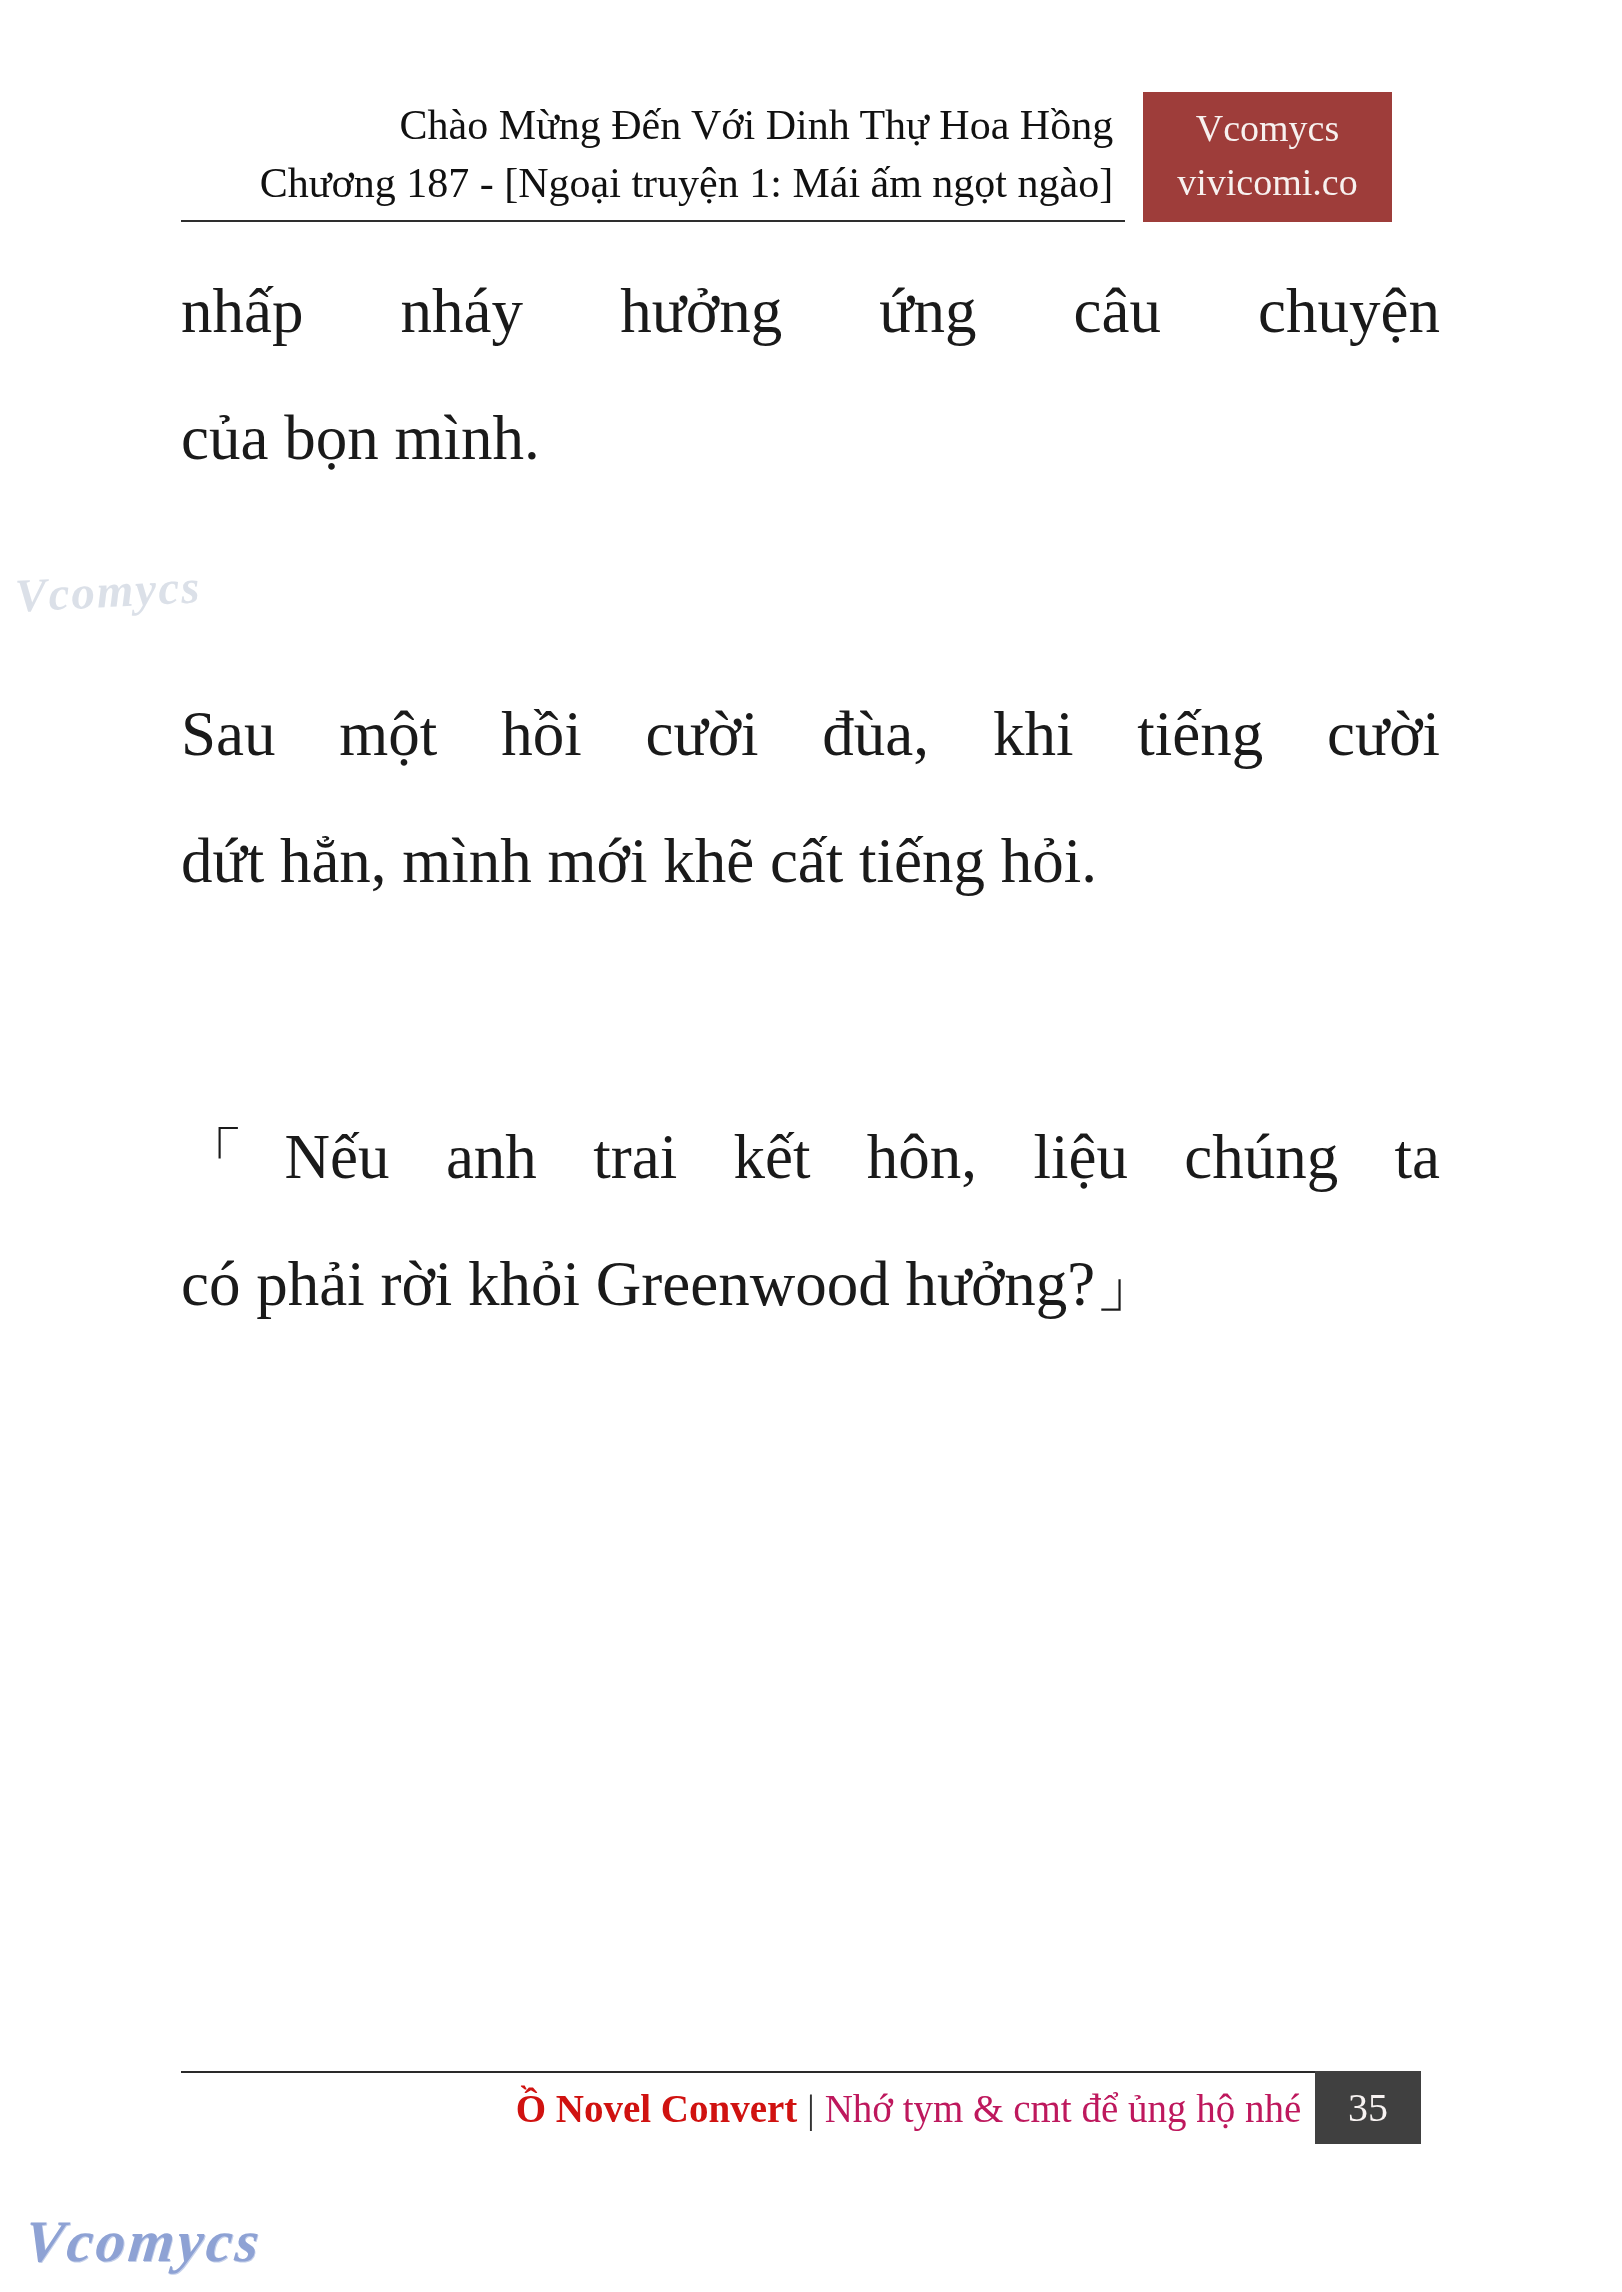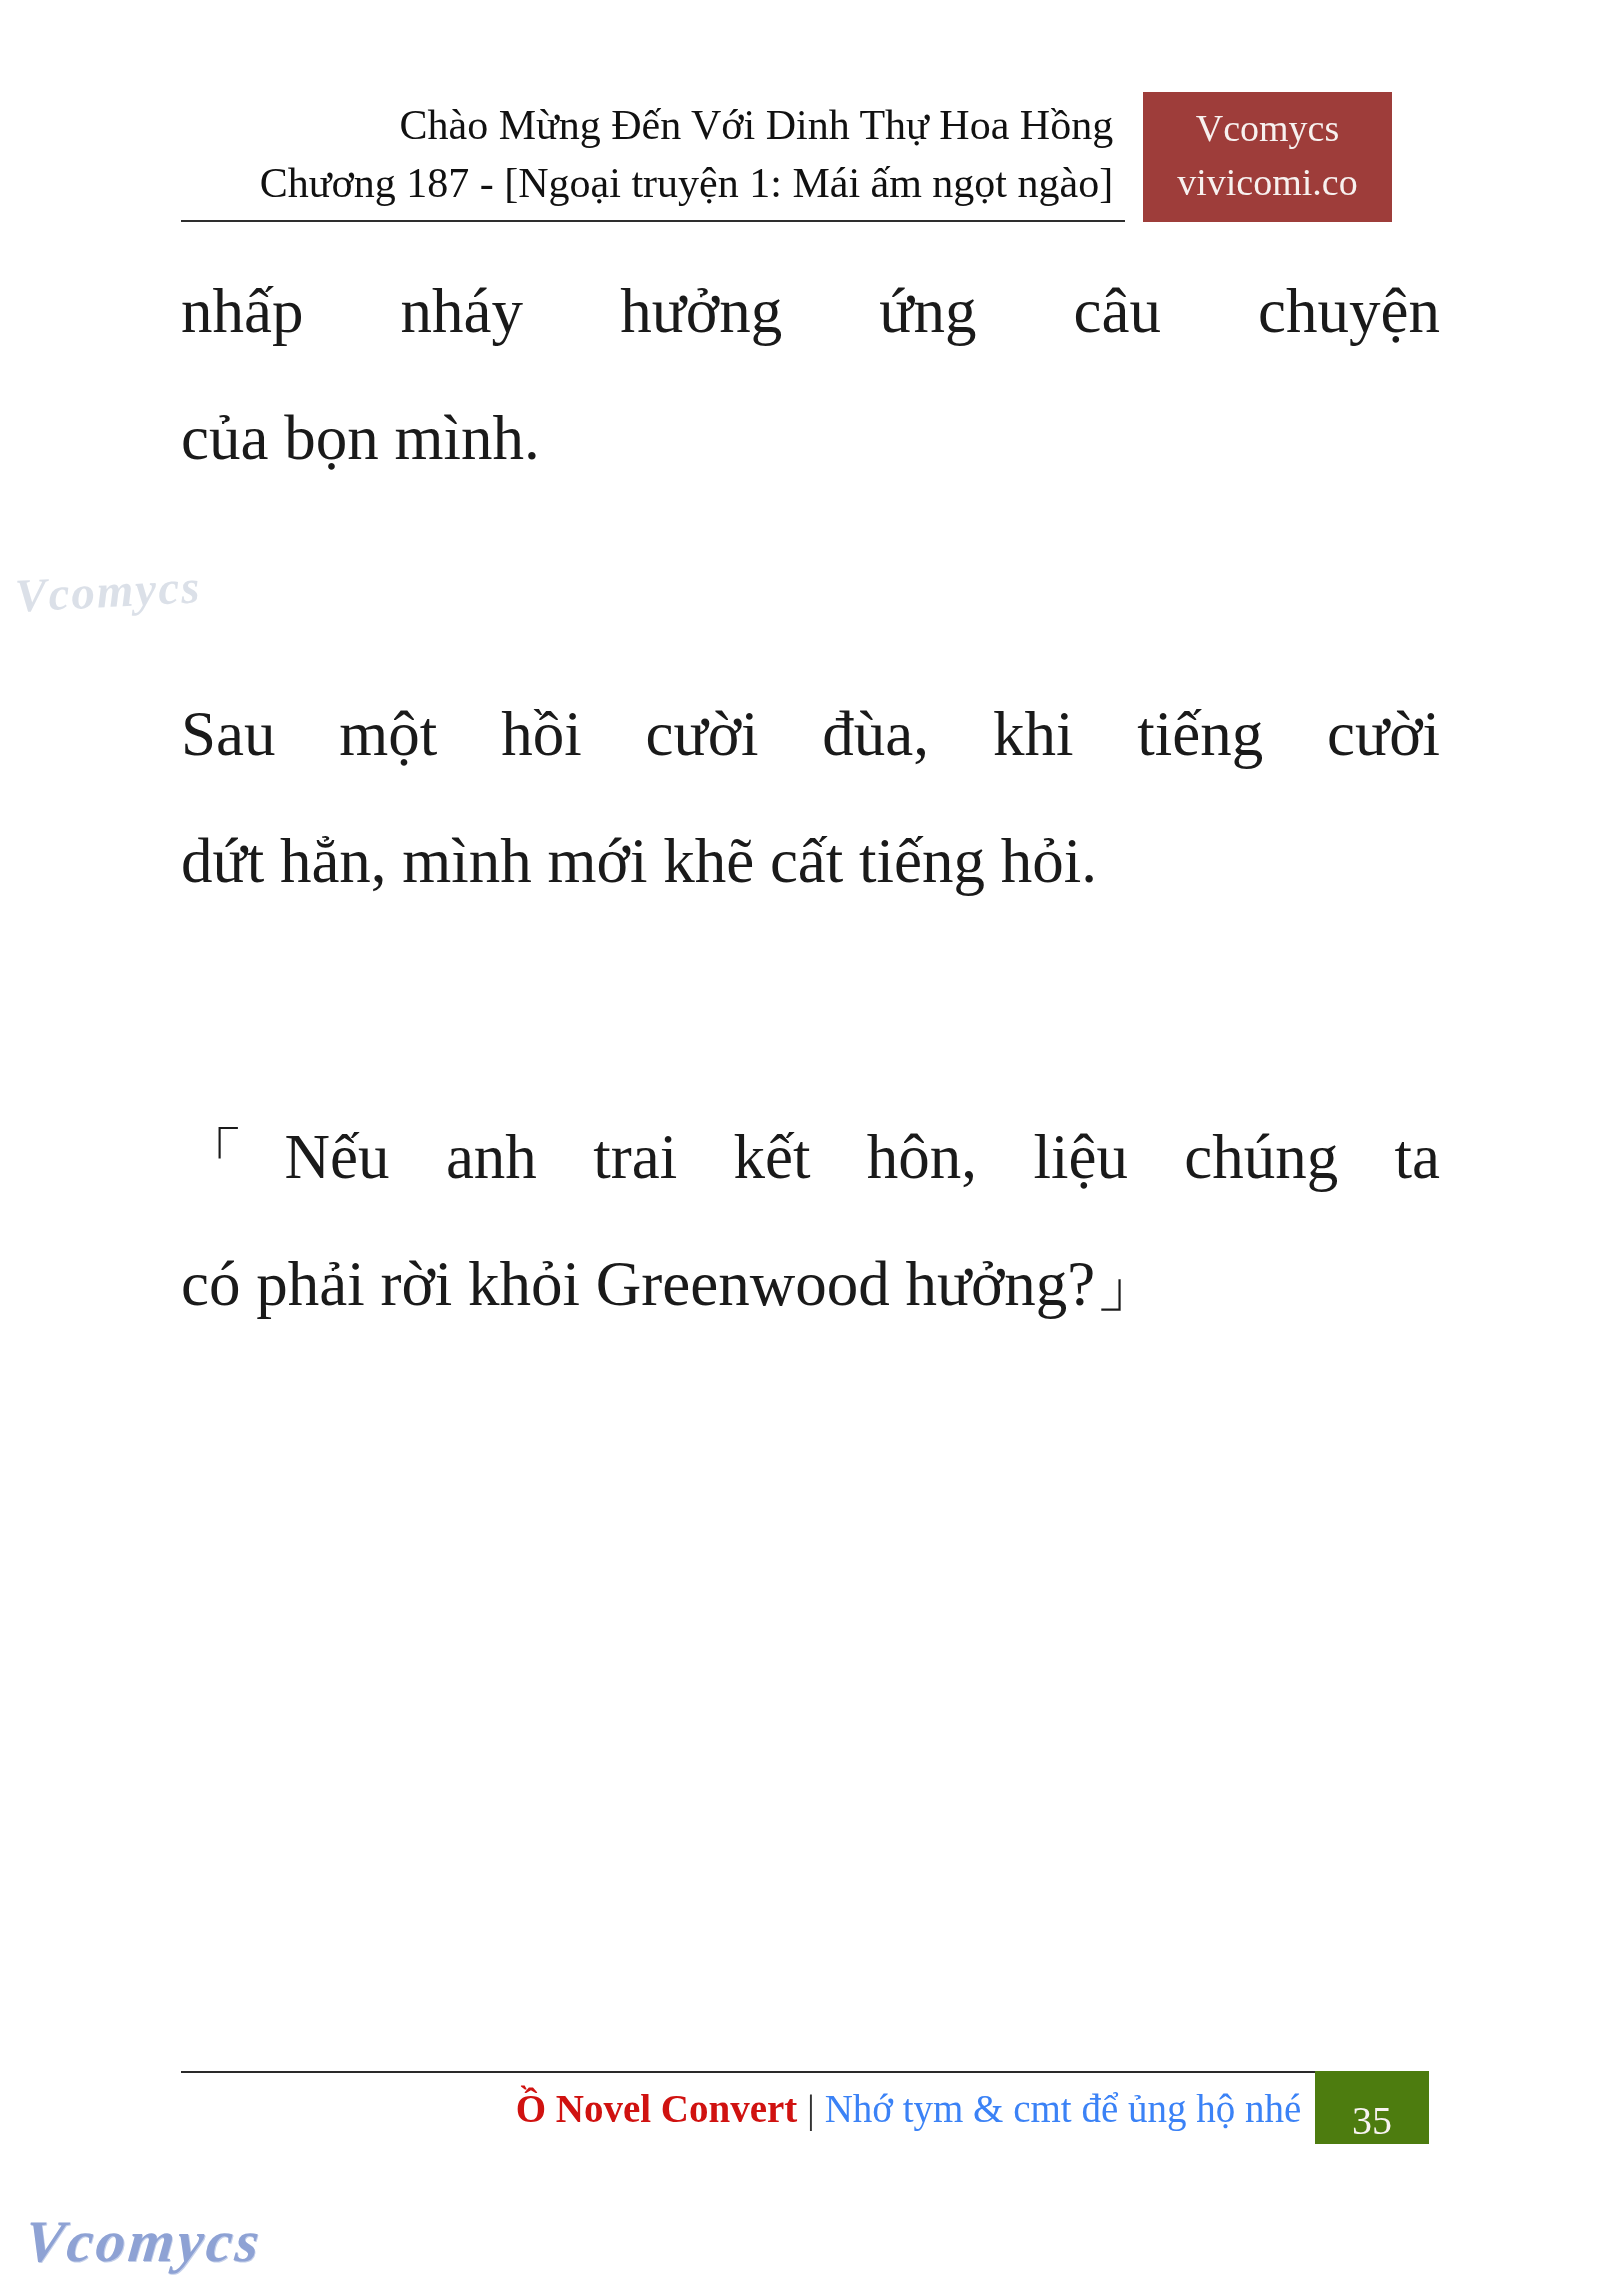--- a/index.html
+++ b/index.html
@@ -67,27 +67,27 @@
     width:1134px;
     border-top:2.9px solid #2a2a2a;
     text-align:right;
     font-size:39px;line-height:45px;
     padding:12.7px 13.7px 0 0;
     box-sizing:border-box;
     white-space:nowrap;
   }
   .footer-brand{font-weight:bold;color:#d01210;text-align:right;}
   .footer-sep{color:#333;padding:0 9.8px;font-weight:normal;}
-  .footer-msg{color:#3b82f6;}
+  .footer-msg{color:#be185d;}
   .footer-badge{
-    width:114px;height:73px;
-    background:#4d7c0f;
+    width:106px;height:73px;
+    background:#404040;
     color:#f8f3f2;
     font-size:40px;
-    display:flex;align-items:flex-end;justify-content:center;
+    display:flex;align-items:center;justify-content:center;
   }
 
   
   .brand-logo{
     position:absolute;left:24.5px;top:2207px;
     font-size:59px;
     font-weight:bold;
     font-style:italic;
     letter-spacing:2.9px;
     color:#8ea2d4;

